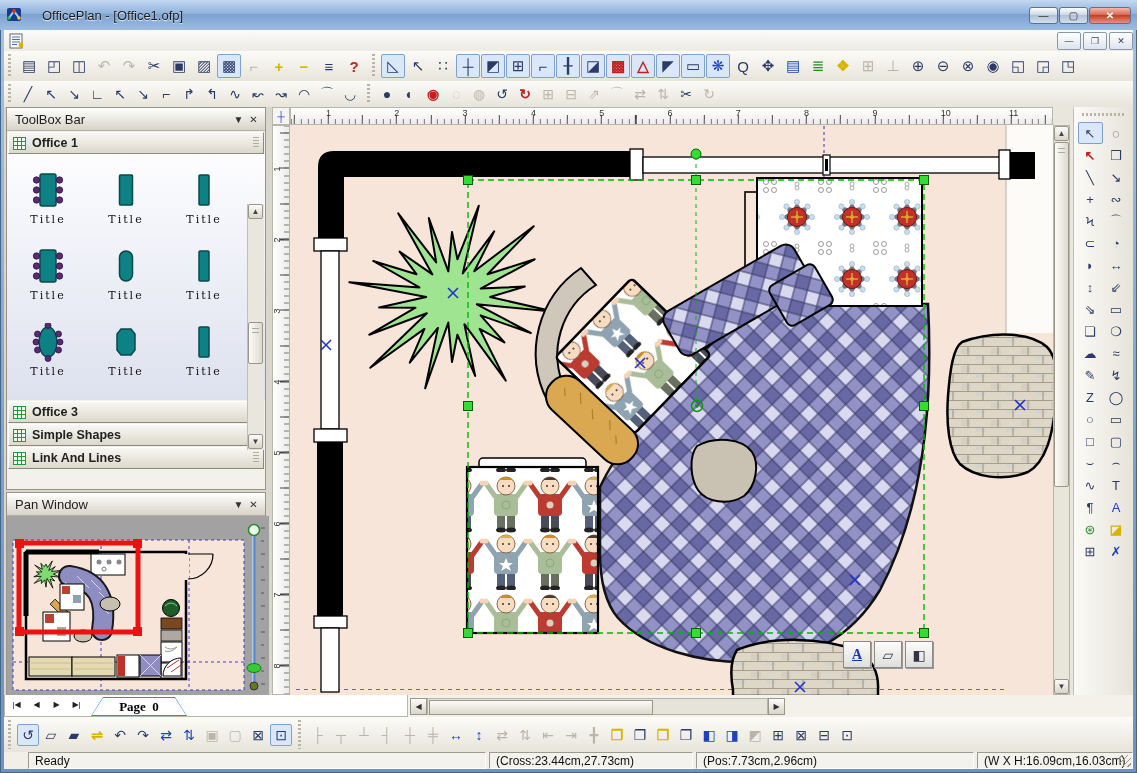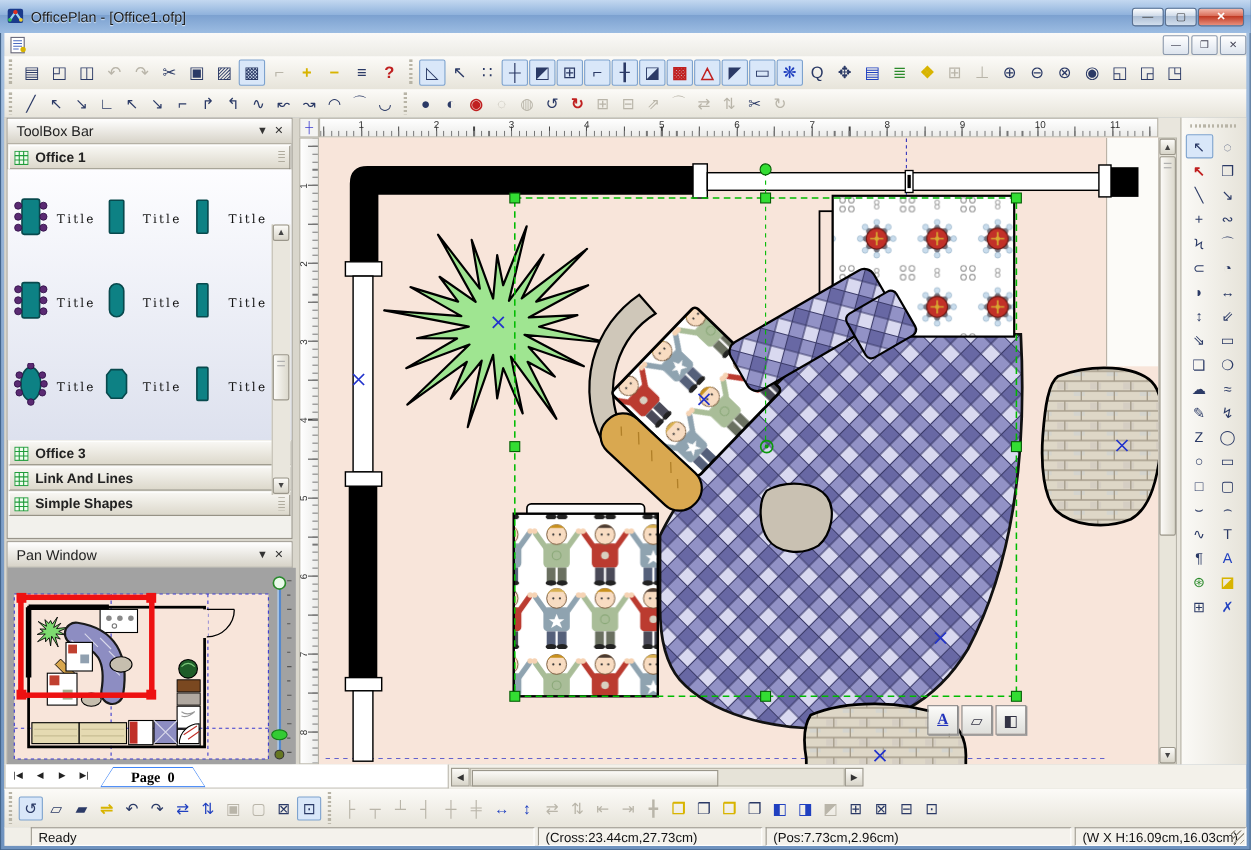--- a/index.html
+++ b/index.html
@@ -4,21 +4,21 @@
 <style>
   html,body{margin:0;padding:0;width:1137px;height:773px;overflow:hidden;
     font-family:"Liberation Sans",sans-serif;-webkit-font-smoothing:antialiased;}
   #win{position:absolute;inset:0;background:linear-gradient(180deg,#a9c3e2,#7e9fc8 60%,#6f93bf);
     box-shadow:inset 0 0 0 1px #44658c;}
   .row{position:absolute;left:4px;right:4px;}
 
   
   #titlebar{top:0;height:30px;left:0;right:0;display:flex;align-items:center;padding:0 6px;
     background:linear-gradient(180deg,#c3d8f0,#8fb2dc 45%,#7ca1d0 46%,#9cbce2);box-sizing:border-box;}
-  #titlebar .ttext{font-size:13px;color:#1a1a1a;margin-left:4px;flex:0 0 auto;text-shadow:0 1px 1px #e8f2fc;text-align:center;}
+  #titlebar .ttext{font-size:13px;color:#1a1a1a;margin-left:18px;flex:0 0 auto;text-shadow:0 1px 1px #e8f2fc;text-align:center;}
   #titlebar .tfill{flex:1;}
   .winbtn{width:29px;height:17px;margin-left:1px;border:1px solid #5a7191;border-radius:3px;
     background:linear-gradient(180deg,#fdfeff,#cdd9e8 45%,#aebfd4 46%,#d3dfee);
     display:flex;align-items:center;justify-content:center;font-size:10px;color:#333;box-sizing:border-box;}
   .winbtn.close{background:linear-gradient(180deg,#f3b8ab,#d86a56 45%,#c03a24 46%,#e8907e);color:#fff;
     font-weight:bold;width:42px;}
   
   #menubar{top:30px;height:21px;background:linear-gradient(180deg,#fbfaf8,#ecebe5);border-bottom:1px solid #d2cfc4;
     display:flex;align-items:center;font-size:13px;}
   .menu-item{padding:2px 8px;color:#111;}
@@ -55,21 +55,21 @@
     padding:0 4px 0 8px;font-size:13px;color:#222;border-bottom:1px solid #b5b1a5;}
   .phead .pfill{flex:1;}
   .pico{width:15px;height:15px;display:flex;align-items:center;justify-content:center;font-size:10px;color:#333;}
   .grp{height:20px;margin:1px 1px 0 1px;display:flex;align-items:center;gap:6px;padding:0 4px;
     border:1px solid;border-color:#ffffff #8c887a #8c887a #ffffff;font-size:12.5px;color:#222;
     background:linear-gradient(180deg,#f8f7f3,#dcd8cb);}
   .grp-label{flex:1;font-weight:bold;}
   .grp-grip{width:6px;height:12px;background:repeating-linear-gradient(180deg,#b0ac9e 0 1px,transparent 1px 3px);}
   #tbx-items{position:relative;height:246px;overflow:hidden;background:linear-gradient(180deg,#fdfdff,#dde1ee);
     display:flex;flex-wrap:wrap;align-content:flex-start;padding:6px 16px 0 2px;box-sizing:border-box;}
-  .tbx-item{width:78px;height:76px;display:flex;flex-direction:row;align-items:center;justify-content:space-between;}
+  .tbx-item{width:78px;height:76px;display:flex;flex-direction:column;align-items:center;justify-content:center;}
   .tbx-label{font-family:"DejaVu Serif",serif;font-size:11px;letter-spacing:2px;color:#111;margin-top:2px;}
   #tbx-scroll{position:absolute;right:1px;top:96px;width:16px;height:246px;background:#e9e6dd;border-left:1px solid #c2bfb2;}
   .sbtn{position:absolute;left:0;width:15px;height:15px;background:linear-gradient(180deg,#fcfbf8,#d8d5c9);
     border:1px solid #9a968a;border-radius:2px;font-size:8px;color:#444;display:flex;align-items:center;justify-content:center;box-sizing:border-box;}
   .sthumb{position:absolute;left:0;width:15px;background:linear-gradient(90deg,#fcfbf8,#dcd9cd);
     border:1px solid #9a968a;border-radius:2px;box-sizing:border-box;}
   .sthumb::after{content:"";display:block;margin:40% 3px;border-top:1px solid #aaa;border-bottom:1px solid #aaa;height:3px;}
   #pan-content{position:relative;height:179px;background:#a2a2a2;}
   
   #canvas{position:absolute;left:268px;top:0;width:801px;height:588px;background:#e9e6dd;}
@@ -384,29 +384,29 @@
                 <path d="M0.5,4.5H12.5 M0.5,8.5H12.5 M4.5,0.5V12.5 M8.5,0.5V12.5" stroke="#1f9c3a" fill="none"></path>
               </svg>
               <span class="grp-label">Office 3</span>
               <span class="grp-grip"></span>
             </div>
             <div class="grp">
               <svg width="13" height="13">
                 <rect x="0.5" y="0.5" width="12" height="12" fill="#f0fcee" stroke="#1f9c3a"></rect>
                 <path d="M0.5,4.5H12.5 M0.5,8.5H12.5 M4.5,0.5V12.5 M8.5,0.5V12.5" stroke="#1f9c3a" fill="none"></path>
               </svg>
-              <span class="grp-label">Link And Lines</span>
+              <span class="grp-label">Simple Shapes</span>
               <span class="grp-grip"></span>
             </div>
             <div class="grp">
               <svg width="13" height="13">
                 <rect x="0.5" y="0.5" width="12" height="12" fill="#f0fcee" stroke="#1f9c3a"></rect>
                 <path d="M0.5,4.5H12.5 M0.5,8.5H12.5 M4.5,0.5V12.5 M8.5,0.5V12.5" stroke="#1f9c3a" fill="none"></path>
               </svg>
-              <span class="grp-label">Simple Shapes</span>
+              <span class="grp-label">Link And Lines</span>
               <span class="grp-grip"></span>
             </div>
           </div>
       </div>
 
       <div class="panel" id="pan-panel">
         <div class="phead">
           <span>Pan Window</span>
           <span class="pfill"></span>
           <span class="pico">▼</span>

